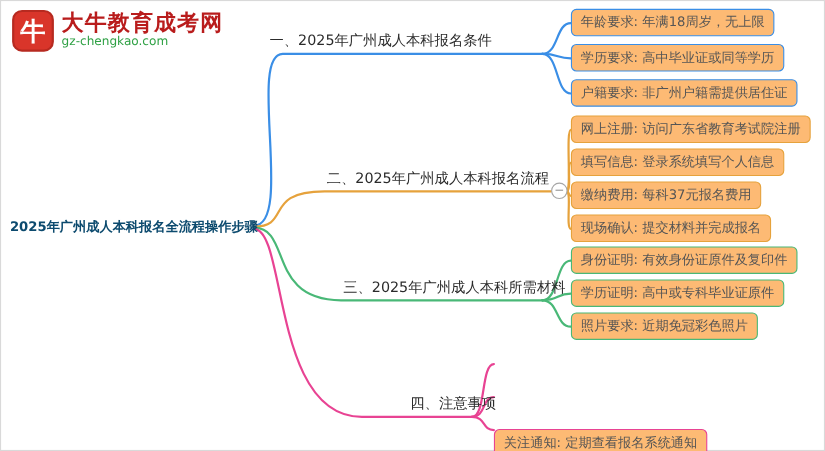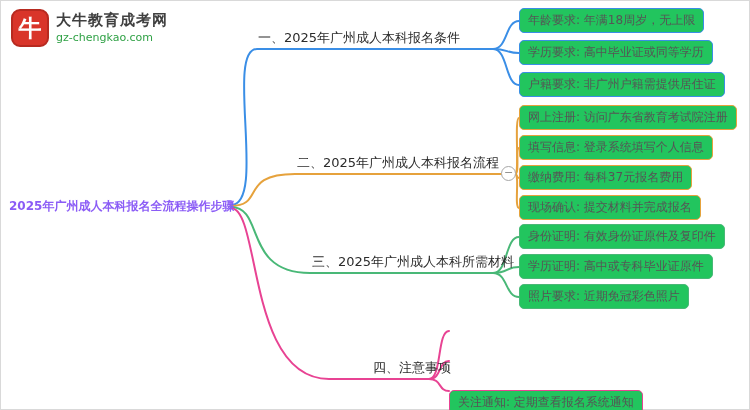--- a/index.html
+++ b/index.html
@@ -27,47 +27,47 @@
   .logo-icon {
     width: 38px; height: 38px;
     background: #d9352a;
     border-radius: 9px;
     color: #fff;
     font-weight: bold;
     font-size: 23px;
     display: flex; align-items: center; justify-content: center;
     border: 2px solid #b72a20;
   }
-  .logo-name { color: #404040; font-weight: bold; font-size: 15px; line-height: 19px; letter-spacing: 1px; }
+  .logo-name { color: #b91c1c; font-weight: bold; font-size: 20px; line-height: 19px; letter-spacing: 1px; }
   .logo-domain { color: #2fa145; font-size: 11px; line-height: 15px; }
   
   .root {
     position: absolute;
     left: 8px; top: 196px;
     height: 18px; line-height: 18px;
     font-size: 12px; font-weight: bold;
-    color: #8b5cf6;
+    color: #0c4a6e;
     white-space: nowrap;
   }
   
   .branch-label {
     position: absolute;
     height: 20px; line-height: 20px;
     font-size: 13px;
     color: #2b2b2b;
     white-space: nowrap;
   }
   
   .leaf {
     position: absolute;
     white-space: nowrap;
     font-size: 12px;
     line-height: 17px;
     color: #555;
-    background: #22c55e;
+    background: #fdba74;
     border: 1.5px solid #999;
     border-radius: 5px;
     padding: 3px 8px;
   }
   .c1 { border-color: #3a8ee6; }
   .c2 { border-color: #e6a23c; }
   .c3 { border-color: #49b877; }
   .c4 { border-color: #e84393; }
   
   .collapse {
@@ -124,21 +124,21 @@
   <div class="logo">
     <div class="logo-icon">牛</div>
     <div>
       <div class="logo-name">大牛教育成考网</div>
       <div class="logo-domain">gz-chengkao.com</div>
     </div>
   </div>
 
   <div class="root">2025年广州成人本科报名全流程操作步骤</div>
 
-  <div class="branch-label" style="left:257px; top:27px;">一、2025年广州成人本科报名条件</div>
+  <div class="branch-label" style="left:244px; top:27px;">一、2025年广州成人本科报名条件</div>
   <div class="branch-label" style="left:296px; top:152px;text-align:right;">二、2025年广州成人本科报名流程</div>
   <div class="branch-label" style="left:311px; top:251px;">三、2025年广州成人本科所需材料</div>
   <div class="branch-label" style="left:336px; top:357px;margin-left:36px;">四、注意事项</div>
 
   <div class="collapse">−</div>
 
   <div class="leaf c1" style="left:518px; top:7px;">年龄要求: 年满18周岁，无上限</div>
   <div class="leaf c1" style="left:518px; top:39px;">学历要求: 高中毕业证或同等学历</div>
   <div class="leaf c1" style="left:518px; top:71px;">户籍要求: 非广州户籍需提供居住证</div>
 

